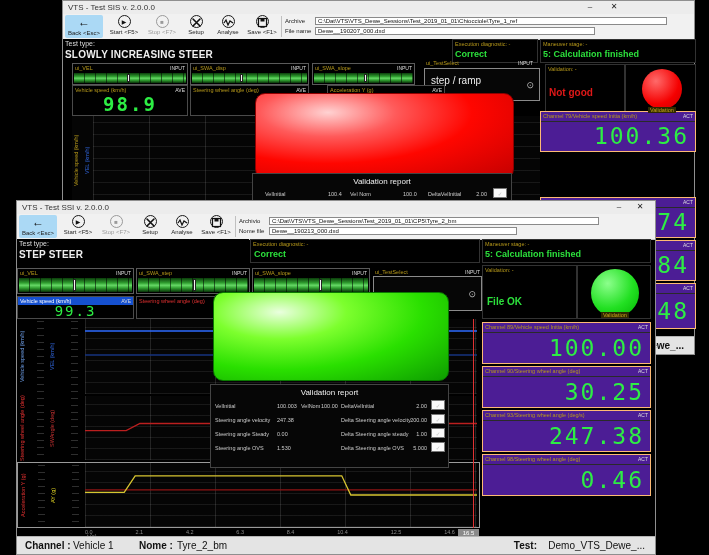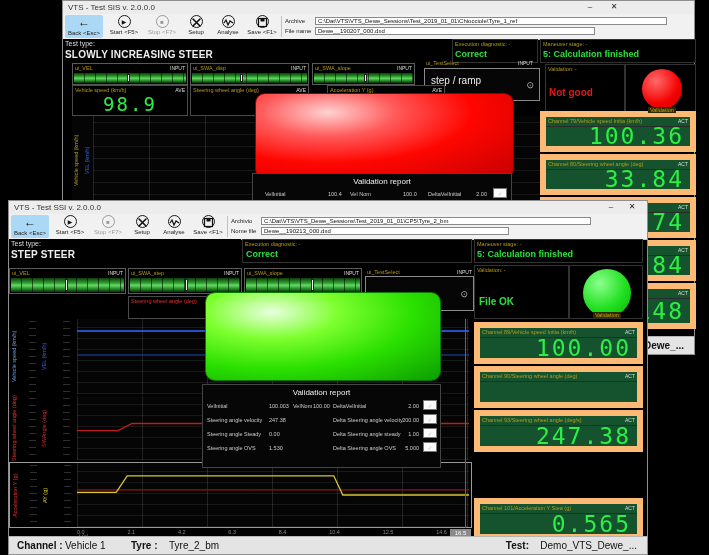--- a/index.html
+++ b/index.html
@@ -1,20 +1,20 @@
 <!DOCTYPE html>
 <html><head>
 <meta charset="utf-8">
 <style>
   html,body{margin:0;padding:0;background:#000;}
   body{width:709px;height:555px;position:relative;overflow:hidden;
        font-family:"Liberation Sans",sans-serif;-webkit-font-smoothing:antialiased;}
   .window{position:absolute;background:#000;border:1px solid #8f8f8f;box-sizing:border-box;}
   #win1{left:62px;top:0;width:633px;height:355px;z-index:1;}
-  #win2{left:8px;top:200px;width:640px;height:355px;z-index:10;}
+  #win2{left:16px;top:200px;width:640px;height:355px;z-index:10;}
 
   .titlebar{position:absolute;left:0;top:0;right:0;height:13px;background:#ececec;}
   .wtitle{position:absolute;left:5px;top:2px;font-size:8px;color:#333;white-space:nowrap;}
   .wbtn{position:absolute;top:0;width:16px;height:12px;text-align:center;font-size:8px;line-height:12px;color:#222;cursor:default;}
 
   .toolbar{position:absolute;left:0;top:13px;right:0;height:25px;background:#f1f1f1;border-bottom:1px solid #c9c9c9;}
   .tbtn{position:absolute;top:1px;width:38px;height:23px;text-align:center;}
   .ticon{display:block;margin:0 auto;width:13px;height:13px;border:1px solid #1a1a1a;border-radius:50%;font-size:6px;line-height:12px;color:#111;box-sizing:border-box;}
   .ticon svg{display:block;margin:1px auto 0;}
   .tlabel{display:block;font-size:6px;color:#222;white-space:nowrap;margin-top:1px;}
@@ -46,21 +46,21 @@
 
   .numbox{position:absolute;box-sizing:border-box;border:1px solid #4a4a4a;background:#000;}
   .nhead{position:relative;height:8px;background:#000;}
   .nname{position:absolute;left:2px;top:1px;font-size:5.5px;color:#b89a1a;white-space:nowrap;}
   .nname.sel{left:0;top:0;right:0;padding:1px 2px;background:#1550d0;color:#fff;}
   .nname.alarm{color:#e03030;}
   .ntag{position:absolute;right:2px;top:1px;font-size:5px;color:#ddd;z-index:2;}
   .nval{position:absolute;left:0;right:0;bottom:1px;top:8px;display:flex;align-items:center;justify-content:center;
         font-family:"DejaVu Sans Mono",monospace;color:#2dee44;letter-spacing:2px;}
 
-  .chan{position:absolute;box-sizing:border-box;border:6px solid #fdba74;background:#14532d;}
+  .chan{position:absolute;box-sizing:border-box;border:1px solid #fdba74;background:#4c1d95;}
   .chead{position:relative;height:9px;border-bottom:1px solid #2a2a2a;}
   .cname{position:absolute;left:2px;top:1px;font-size:5.5px;color:#b89a1a;white-space:nowrap;}
   .ctag{position:absolute;right:2px;top:1px;font-size:5px;color:#ddd;}
   .cval{position:absolute;left:0;right:6px;bottom:0;top:9px;display:flex;align-items:center;justify-content:flex-end;
         font-family:"DejaVu Sans Mono",monospace;color:#2dee44;letter-spacing:2px;}
 
   .plot{position:absolute;background:#050505;}
   .grid{position:absolute;background-color:#050505;
         background-image:repeating-linear-gradient(0deg,rgba(255,255,255,.08) 0 1px,transparent 1px 11px),
                          repeating-linear-gradient(90deg,rgba(255,255,255,.12) 0 1px,transparent 1px 65px);}
@@ -213,21 +213,21 @@
   <div class="blk" style="left:562px;top:63px;width:71px;height:52px;">
     <div class="circle red" style="left:16px;top:4px;width:40px;height:40px;"></div>
     <div class="vcap" style="left:22px;top:42px;">Validation</div>
   </div>
 
   <div class="numbox" style="left:9px;top:84px;width:116px;height:31px;">
     <div class="nhead">
         <span class="nname">Vehicle speed (km/h)</span>
         <span class="ntag">AVE</span>
       </div>
-    <div class="nval" style="font-size:19px;">98.9</div>
+    <div class="nval" style="font-size:19px;font-weight:bold;">98.9</div>
   </div>
   <div class="numbox" style="left:127px;top:84px;width:119px;height:31px;">
     <div class="nhead">
         <span class="nname">Steering wheel angle (deg)</span>
         <span class="ntag">AVE</span>
       </div>
     <div class="nval" style="font-size:19px;"></div>
   </div>
   <div class="numbox" style="left:264px;top:84px;width:118px;height:31px;">
     <div class="nhead">
@@ -257,27 +257,20 @@
     </div>
   </div>
 
   <div class="chan" style="left:477px;top:110px;width:156px;height:41px;">
     <div class="chead">
         <span class="cname">Channel 79/Vehicle speed Initia (km/h)</span>
         <span class="ctag">ACT</span>
       </div>
     <div class="cval" style="font-size:23px;">100.36</div>
   </div>
-  <div class="chan" style="left:477px;top:153px;width:156px;height:41px;">
-    <div class="chead">
-        <span class="cname">Channel 80/Steering wheel angle (deg)</span>
-        <span class="ctag">ACT</span>
-      </div>
-    <div class="cval" style="font-size:23px;">33.84</div>
-  </div>
   <div class="chan" style="left:477px;top:196px;width:156px;height:41px;">
     <div class="chead">
         <span class="cname"></span>
         <span class="ctag">ACT</span>
       </div>
     <div class="cval" style="font-size:23px;">.74</div>
   </div>
   <div class="chan" style="left:477px;top:239px;width:156px;height:41px;">
     <div class="chead">
         <span class="cname"></span>
@@ -405,20 +398,27 @@
       </div>
   </div>
 
   <div class="hdr" style="position:absolute;left:358px;top:68px;">ui_TestSelect</div>
   <div class="tagw" style="position:absolute;left:448px;top:68px;">INPUT</div>
   <div class="dropbox" style="left:356px;top:75px;width:109px;height:35px;">
     <span class="dropval"></span>
     <span class="dropicon">⊙</span>
   </div>
 
+  <div class="numbox" style="left:0;top:95px;width:117px;height:23px;">
+    <div class="nhead">
+        <span class="nname sel">Vehicle speed (km/h)</span>
+        <span class="ntag">AVE</span>
+      </div>
+    <div class="nval" style="font-size:14px;">99.3</div>
+  </div>
   <div class="numbox" style="left:119px;top:95px;width:114px;height:23px;">
     <div class="nhead">
         <span class="nname alarm">Steering wheel angle (deg)</span>
         <span class="ntag">AVE</span>
       </div>
     <div class="nval" style="font-size:14px;"></div>
   </div>
 
   <div class="sp" style="top:118px;height:75px;">
     <div class="axl" style="left:2px;color:#6e9fe8;">Vehicle speed (km/h)</div>
@@ -509,39 +509,40 @@
         <span class="cname">Channel 89/Vehicle speed Initia (km/h)</span>
         <span class="ctag">ACT</span>
       </div>
     <div class="cval" style="font-size:23px;">100.00</div>
   </div>
   <div class="chan" style="left:465px;top:165px;width:169px;height:42px;">
     <div class="chead">
         <span class="cname">Channel 90/Steering wheel angle (deg)</span>
         <span class="ctag">ACT</span>
       </div>
+    <div class="cval" style="font-size:23px;">30.25</div>
   </div>
   <div class="chan" style="left:465px;top:209px;width:169px;height:42px;">
     <div class="chead">
         <span class="cname">Channel 93/Steering wheel angle (deg/s)</span>
         <span class="ctag">ACT</span>
       </div>
     <div class="cval" style="font-size:23px;">247.38</div>
   </div>
-  <div class="chan" style="left:465px;top:297px;width:169px;height:42px;">
-    <div class="chead">
-        <span class="cname">Channel 101/Acceleration Y Stea (g)</span>
-        <span class="ctag">ACT</span>
-      </div>
-    <div class="cval" style="font-size:23px;">0.565</div>
+  <div class="chan" style="left:465px;top:253px;width:169px;height:42px;">
+    <div class="chead">
+        <span class="cname">Channel 98/Steering wheel angle (deg)</span>
+        <span class="ctag">ACT</span>
+      </div>
+    <div class="cval" style="font-size:23px;">0.46</div>
   </div>
 
   <div class="blob green" style="left:196px;top:91px;width:234px;height:87px;"></div>
 
   <div class="statusbar" style="bottom:0;">
     <span class="sb-bold" style="left:8px;">Channel :</span>
     <span style="left:56px;">Vehicle 1</span>
-    <span class="sb-bold" style="left:122px;">Tyre :</span>
+    <span class="sb-bold" style="left:122px;">Nome :</span>
     <span style="left:160px;">Tyre_2_bm</span>
     <span class="sb-bold" style="right:118px;">Test:</span>
     <span style="right:10px;">Demo_VTS_Dewe_...</span>
   </div>
 </div>
 
 </body></html>

